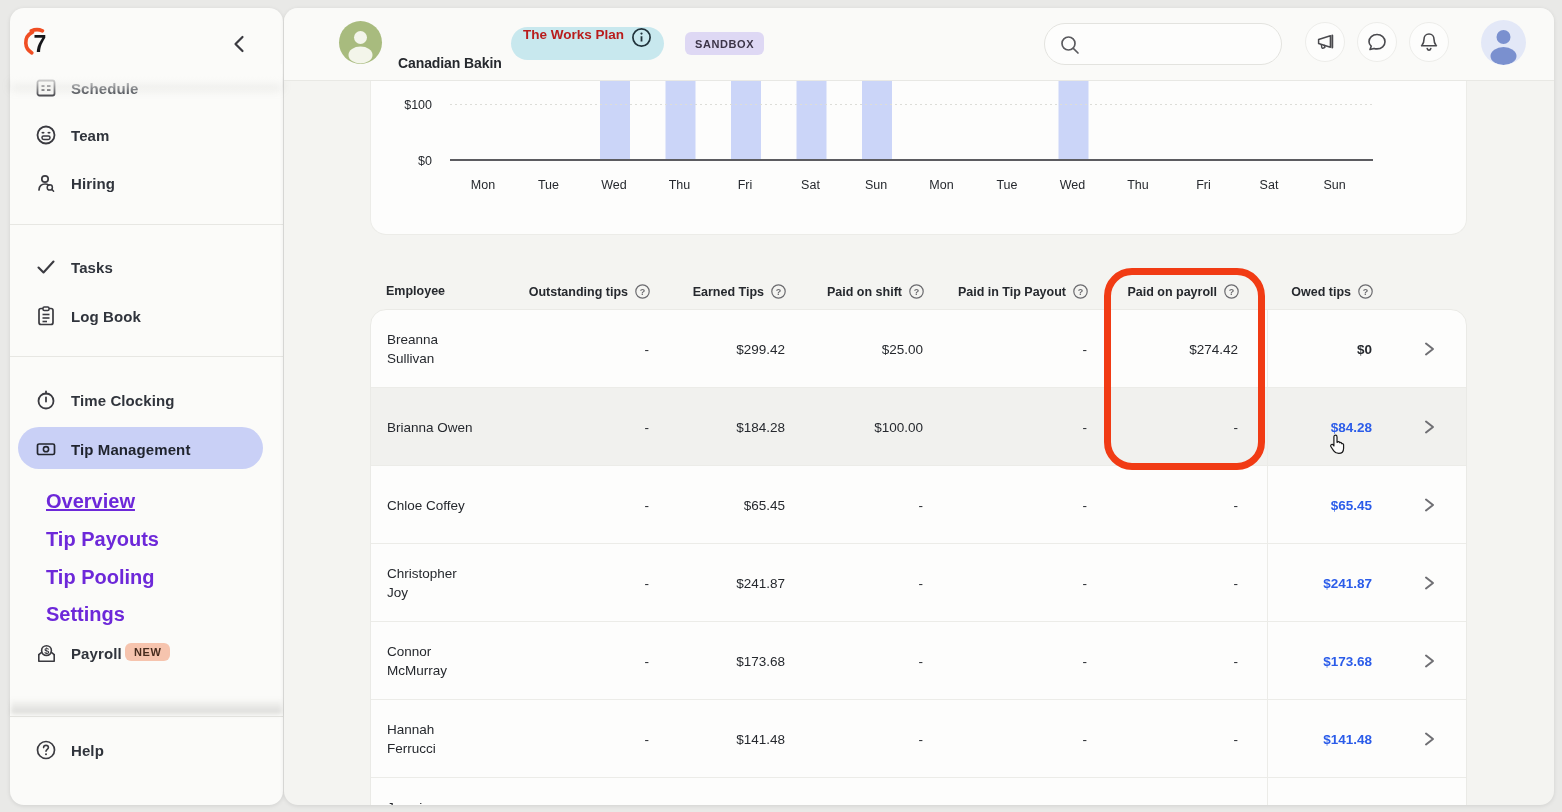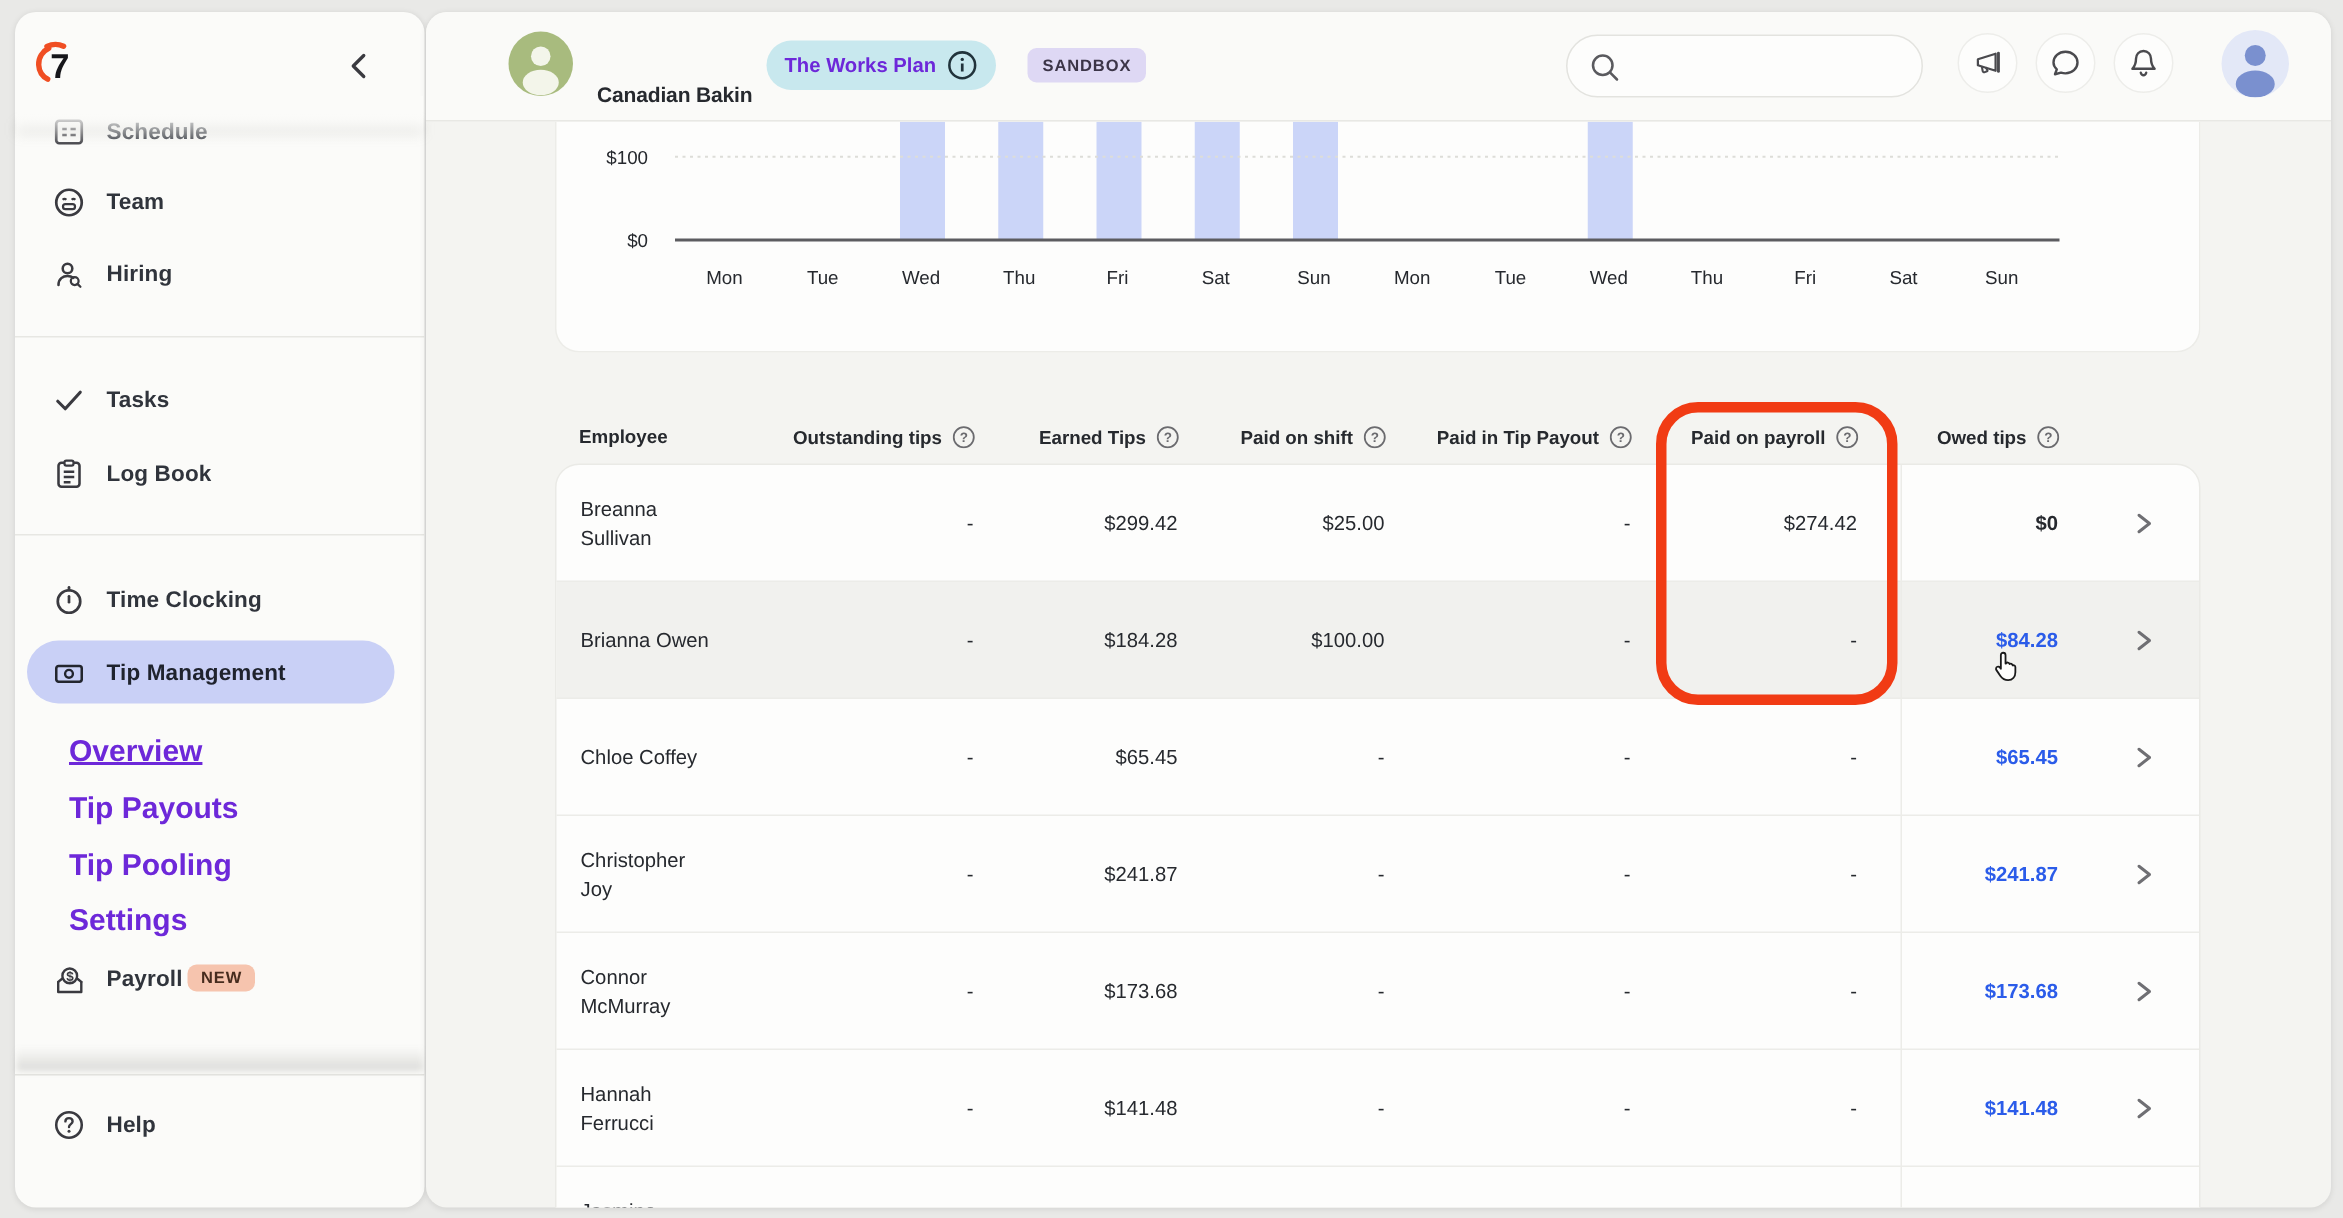--- a/index.html
+++ b/index.html
@@ -28,22 +28,22 @@
   border-radius:6px; font-size:11px; font-weight:700; color:#472c1e; letter-spacing:.6px; }
 
 #main { position:absolute; left:284px; top:8px; width:1270px; height:797px;
   background:#f4f4f1; border-radius:14px; overflow:hidden; box-shadow:0 1px 4px rgba(0,0,0,.10); }
 #topbar { position:absolute; left:0; top:0; width:1270px; height:73px; background:#fafaf8;
   border-bottom:1px solid #e8e8e4; z-index:5; }
 .av-green { position:absolute; left:55px; top:13px; width:43px; height:43px; border-radius:50%;
   background:#a8bb7e; overflow:hidden; }
 .company { position:absolute; left:114px; top:27px; font-size:14px; font-weight:700; color:#26292e; letter-spacing:-.1px;margin-top:20px; }
 .plan-pill { position:absolute; left:227px; top:19px; height:33px; padding:0 12px;
-  background:#c8e8ee; border-radius:17px; display:flex; align-items:center; gap:7px;
-  font-size:13.5px; font-weight:700; color:#6d28d9; }
+  background:#c8e8ee; border-radius:17px; display:flex; align-items:flex-start; gap:7px;
+  font-size:13.5px; font-weight:700; color:#b91c1c; }
 .sandbox { position:absolute; left:401px; top:24px; height:23px; padding:0 10px; background:#ded8f4;
   border-radius:6px; font-size:11px; font-weight:700; color:#3c3548; letter-spacing:.6px;
   display:flex; align-items:center; }
 .search { position:absolute; left:760px; top:15px; width:238px; height:42px; background:#fdfdfc;
   border:1px solid #e3e3df; border-radius:21px; }
 .circ-btn { position:absolute; top:14px; width:40px; height:40px; border-radius:50%;
   background:#fdfdfc; border:1px solid #ededea; display:flex; align-items:center; justify-content:center; }
 .av-blue { position:absolute; left:1197px; top:12px; width:45px; height:45px; border-radius:50%;
   background:#e3e8f7; overflow:hidden; }
 

